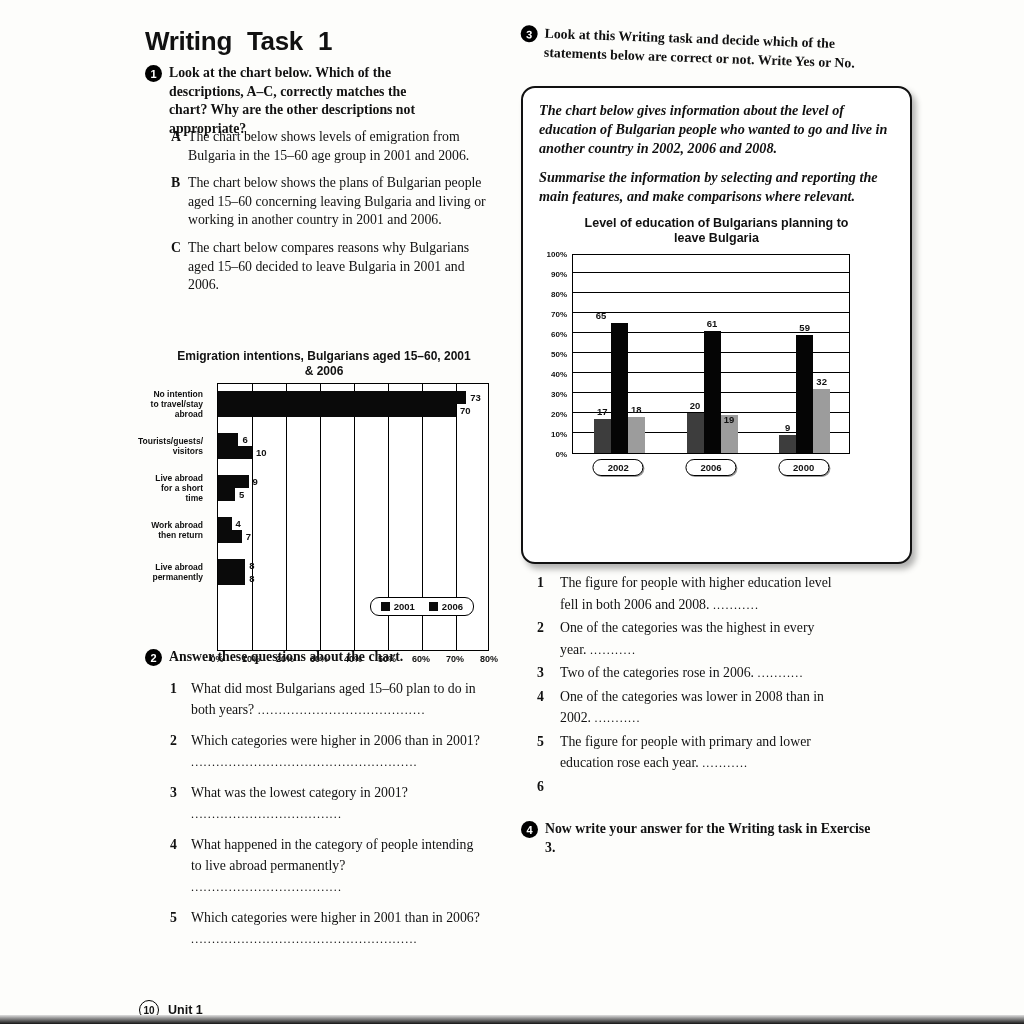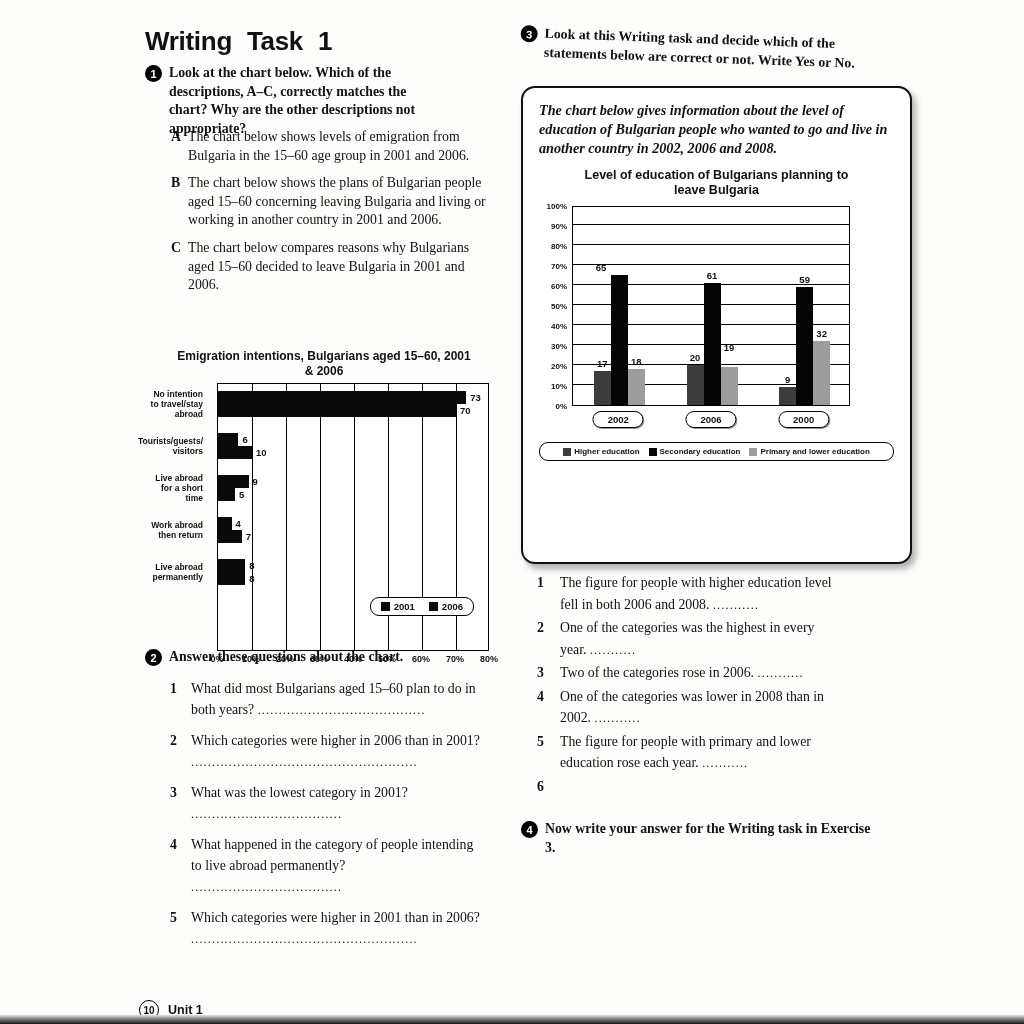--- a/index.html
+++ b/index.html
@@ -234,20 +234,21 @@
     </div>
   </div>
 
 <div class="ex-head ex3">
   <span class="marker">3</span>
   <span class="ex-prompt">Look at this Writing task and decide which of the statements below are correct or not. Write Yes or No.</span>
 </div>
 
 <div class="task-box">
   <p class="task-para">The chart below gives information about the level of education of Bulgarian people who wanted to go and live in another country in 2002, 2006 and 2008.</p>
+  <p class="task-para">Summarise the information by selecting and reporting the main features, and make comparisons where relevant.</p>
   <div class="chart2-title">Level of education of Bulgarians planning to leave Bulgaria</div>
   <div class="chart2">
     <div class="chart2-ylabels">
         <div class="ytick" style="top: -4px;">100%</div>
         <div class="ytick" style="top: 16px;">90%</div>
         <div class="ytick" style="top: 36px;">80%</div>
         <div class="ytick" style="top: 56px;">70%</div>
         <div class="ytick" style="top: 76px;">60%</div>
         <div class="ytick" style="top: 96px;">50%</div>
         <div class="ytick" style="top: 116px;">40%</div>
@@ -270,48 +271,34 @@
         <div class="vval" style="left: 29.3333px; bottom: 36px;">17</div>
         <div class="vbar" style="left: 37.8333px; width: 17px; height: 130px; background: rgb(5, 5, 5);"></div>
         <div class="vval" style="left: 28px; bottom: 132px; text-align: right;">65</div>
         <div class="vbar" style="left: 54.8333px; width: 17px; height: 36px; background: rgb(156, 156, 156);"></div>
         <div class="vval" style="left: 63.3333px; bottom: 38px;">18</div>
         <div class="vbar" style="left: 113.5px; width: 17px; height: 40px; background: rgb(61, 61, 61);"></div>
         <div class="vval" style="left: 122px; bottom: 42px;">20</div>
         <div class="vbar" style="left: 130.5px; width: 17px; height: 122px; background: rgb(5, 5, 5);"></div>
         <div class="vval" style="left: 139px; bottom: 124px;">61</div>
         <div class="vbar" style="left: 147.5px; width: 17px; height: 38px; background: rgb(156, 156, 156);"></div>
-        <div class="vval" style="left: 156px; bottom: 52px;">19</div>
+        <div class="vval" style="left: 156px; bottom: 28px;">19</div>
         <div class="vbar" style="left: 206.167px; width: 17px; height: 18px; background: rgb(61, 61, 61);"></div>
         <div class="vval" style="left: 214.667px; bottom: 20px;">9</div>
         <div class="vbar" style="left: 223.167px; width: 17px; height: 118px; background: rgb(5, 5, 5);"></div>
         <div class="vval" style="left: 231.667px; bottom: 120px;">59</div>
         <div class="vbar" style="left: 240.167px; width: 17px; height: 64px; background: rgb(156, 156, 156);"></div>
         <div class="vval" style="left: 248.667px; bottom: 66px;">32</div>
       </div>
   </div>
   <div class="chart2-xlabels">
       <div class="year-oval" style="left: 46.3333px;">2002</div>
       <div class="year-oval" style="left: 139px;">2006</div>
       <div class="year-oval" style="left: 231.667px;">2000</div>
     </div>
-  <div class="chart2-legend leg-small">
-      <span class="leg-item leg-small">
-        <span class="leg-sq" style="background: rgb(61, 61, 61);"></span>
-        <span>Higher education</span>
-      </span>
-      <span class="leg-item leg-small">
-        <span class="leg-sq" style="background: rgb(5, 5, 5);"></span>
-        <span>Secondary education</span>
-      </span>
-      <span class="leg-item leg-small">
-        <span class="leg-sq" style="background: rgb(156, 156, 156);"></span>
-        <span>Primary and lower education</span>
-      </span>
-    </div>
 </div>
 
 <div class="statements">
     <div class="statement">
       <span class="st-num">1</span>
       <span class="st-body">The figure for people with higher education level fell in both 2006 and 2008. <span class="dots">...........</span></span>
     </div>
     <div class="statement">
       <span class="st-num">2</span>
       <span class="st-body">One of the categories was the highest in every year. <span class="dots">...........</span></span>

